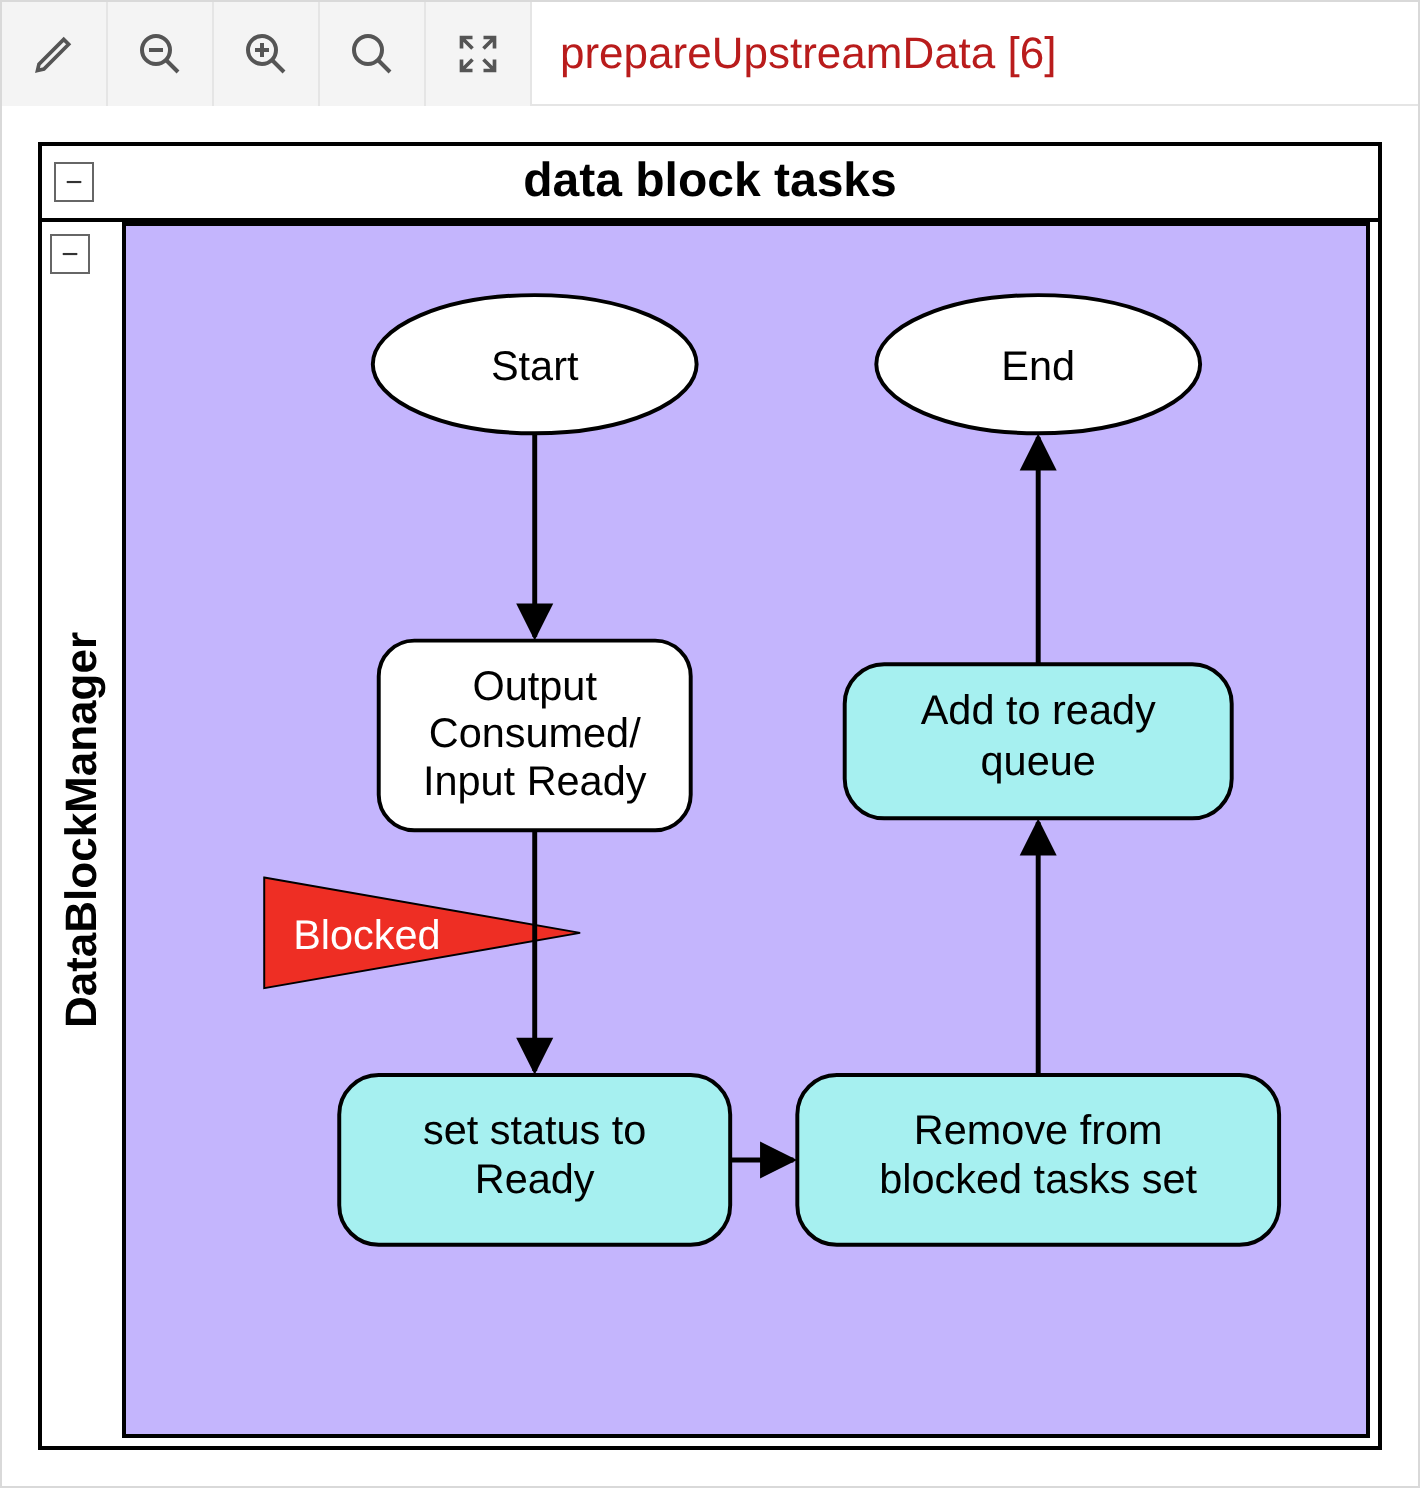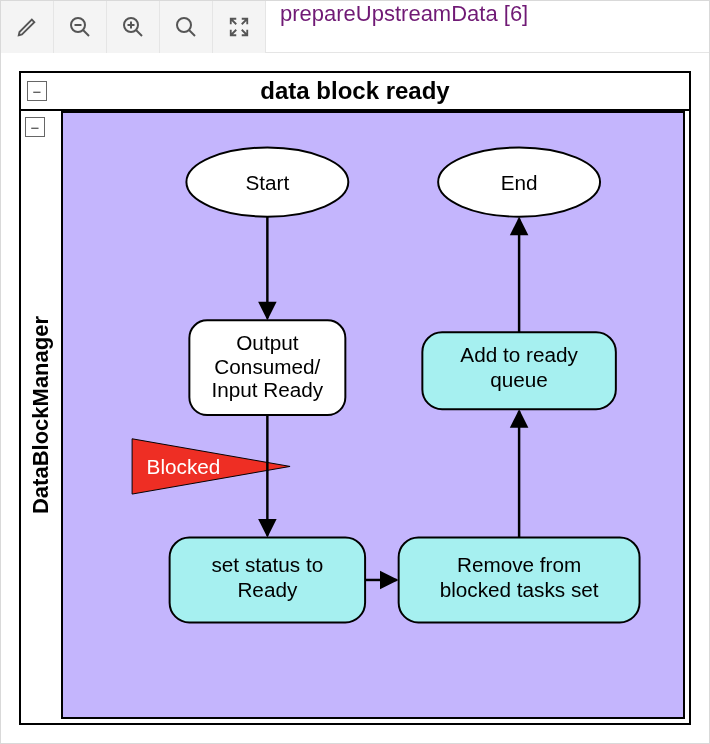--- a/index.html
+++ b/index.html
@@ -1,21 +1,21 @@
 <!DOCTYPE html>
 <html><head>
 <meta charset="utf-8">
 <style>
   html,body { margin:0; padding:0; font-family: Arial, Helvetica, sans-serif; background:#fff; }
   .app { width:710px; height:744px; border:1px solid #d9d9d9; box-sizing:border-box; position:relative; background:#fff; }
   .toolbar { height:52px; display:flex; align-items:center; border-bottom:1px solid #e5e5e5; box-sizing:border-box; }
   .tbtn { width:52px; height:52px; display:flex; align-items:center; justify-content:center; border-right:1px solid #e5e5e5; background:#f4f4f4; cursor:pointer; }
   .tbtn:first-child { border-left:none; }
   .tbtn svg { stroke:#555; fill:none; stroke-width:2; }
-  .breadcrumb { flex:1; padding-left:14px; font-size:22px; color:#701a75; height:52px; display:flex; }
+  .breadcrumb { flex:1; padding-left:14px; font-size:22px; color:#b91c1c; height:52px; display:flex; align-items:center; }
   .canvas { position:absolute; left:18px; top:70px; right:18px; bottom:18px; }
   .diagram-outer { position:absolute; inset:0; border:2px solid #000; background:#fff; }
   .outer-title-row { height:36px; border-bottom:2px solid #000; display:flex; align-items:center; position:relative; }
   .collapse-btn { position:absolute; left:6px; top:8px; width:18px; height:18px; border:1px solid #666; background:#fff; display:flex; align-items:center; justify-content:center; font-size:15px; line-height:1; color:#333; cursor:pointer; user-select:none; }
   .outer-title { flex:1; text-align:center; font-weight:bold; font-size:24px; }
   .inner-frame { position:absolute; top:38px; left:40px; right:4px; bottom:4px; border:2px solid #000; background:#c4b5fd; }
   .inner-collapse { position:absolute; left:4px; top:44px; width:18px; height:18px; border:1px solid #666; background:#fff; display:flex; align-items:center; justify-content:center; font-size:15px; line-height:1; color:#333; cursor:pointer; user-select:none; z-index:5;}
   .vlabel { position:absolute; left:0px; top:38px; bottom:4px; width:40px; display:flex; align-items:center; justify-content:center; }
   .vlabel span { transform:rotate(-90deg); white-space:nowrap; font-weight:bold; font-size:22px; }
   .flow-svg { position:absolute; inset:0; }
@@ -65,21 +65,21 @@
       <span>prepareUpstreamData [6]</span>
     </div>
   </div>
 
   <div class="canvas">
     <div class="diagram-outer">
       <div class="outer-title-row">
         <div class="collapse-btn">
           <span>−</span>
         </div>
-        <div class="outer-title">data block ready</div>
+        <div class="outer-title">data block tasks</div>
       </div>
 
       <div class="inner-collapse">
         <span>−</span>
       </div>
       <div class="vlabel">
         <span>DataBlockManager</span>
       </div>
 
       <div class="inner-frame">

